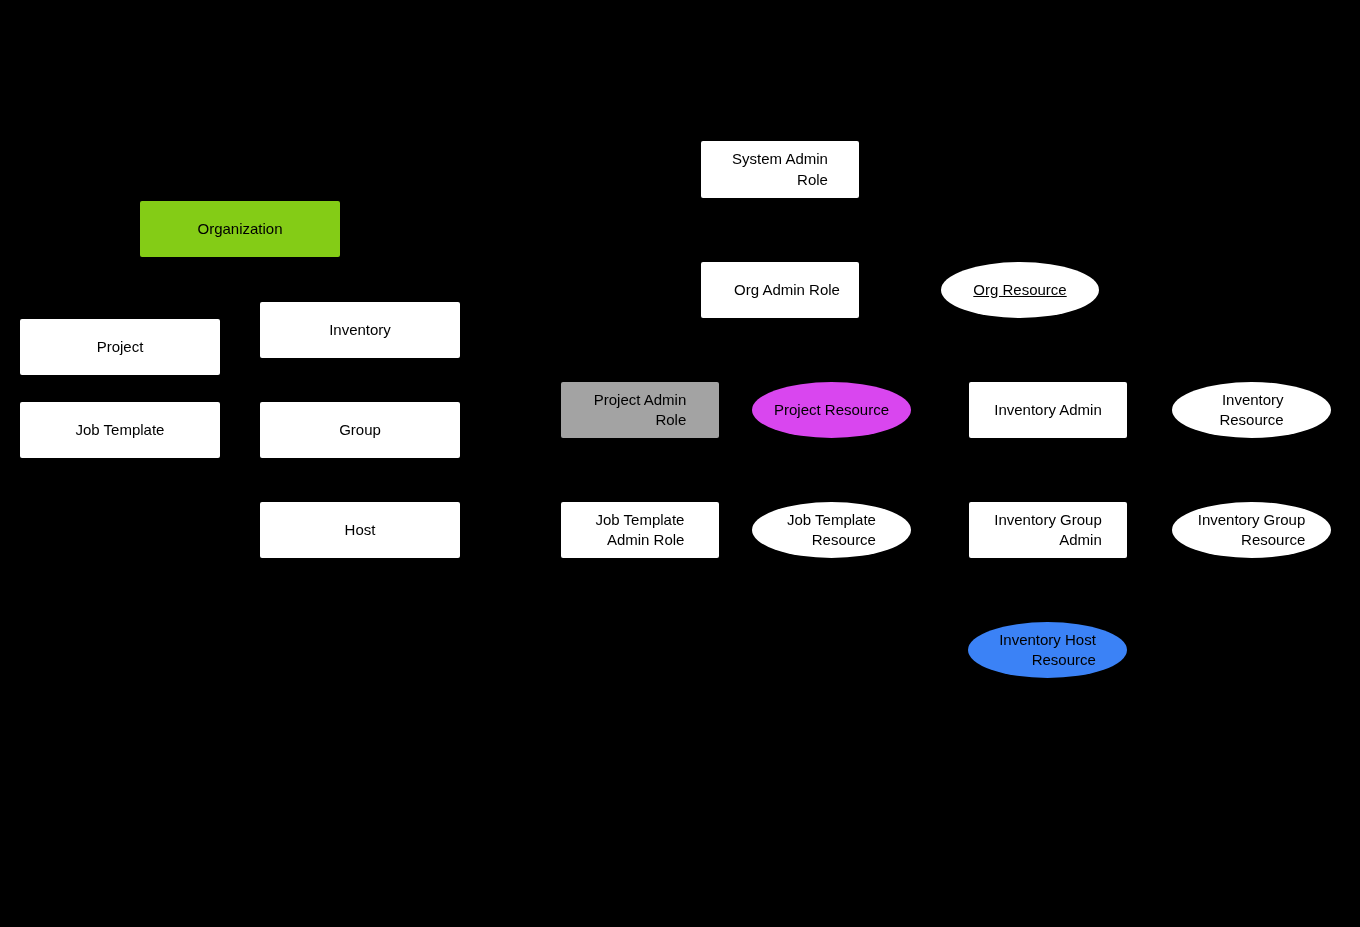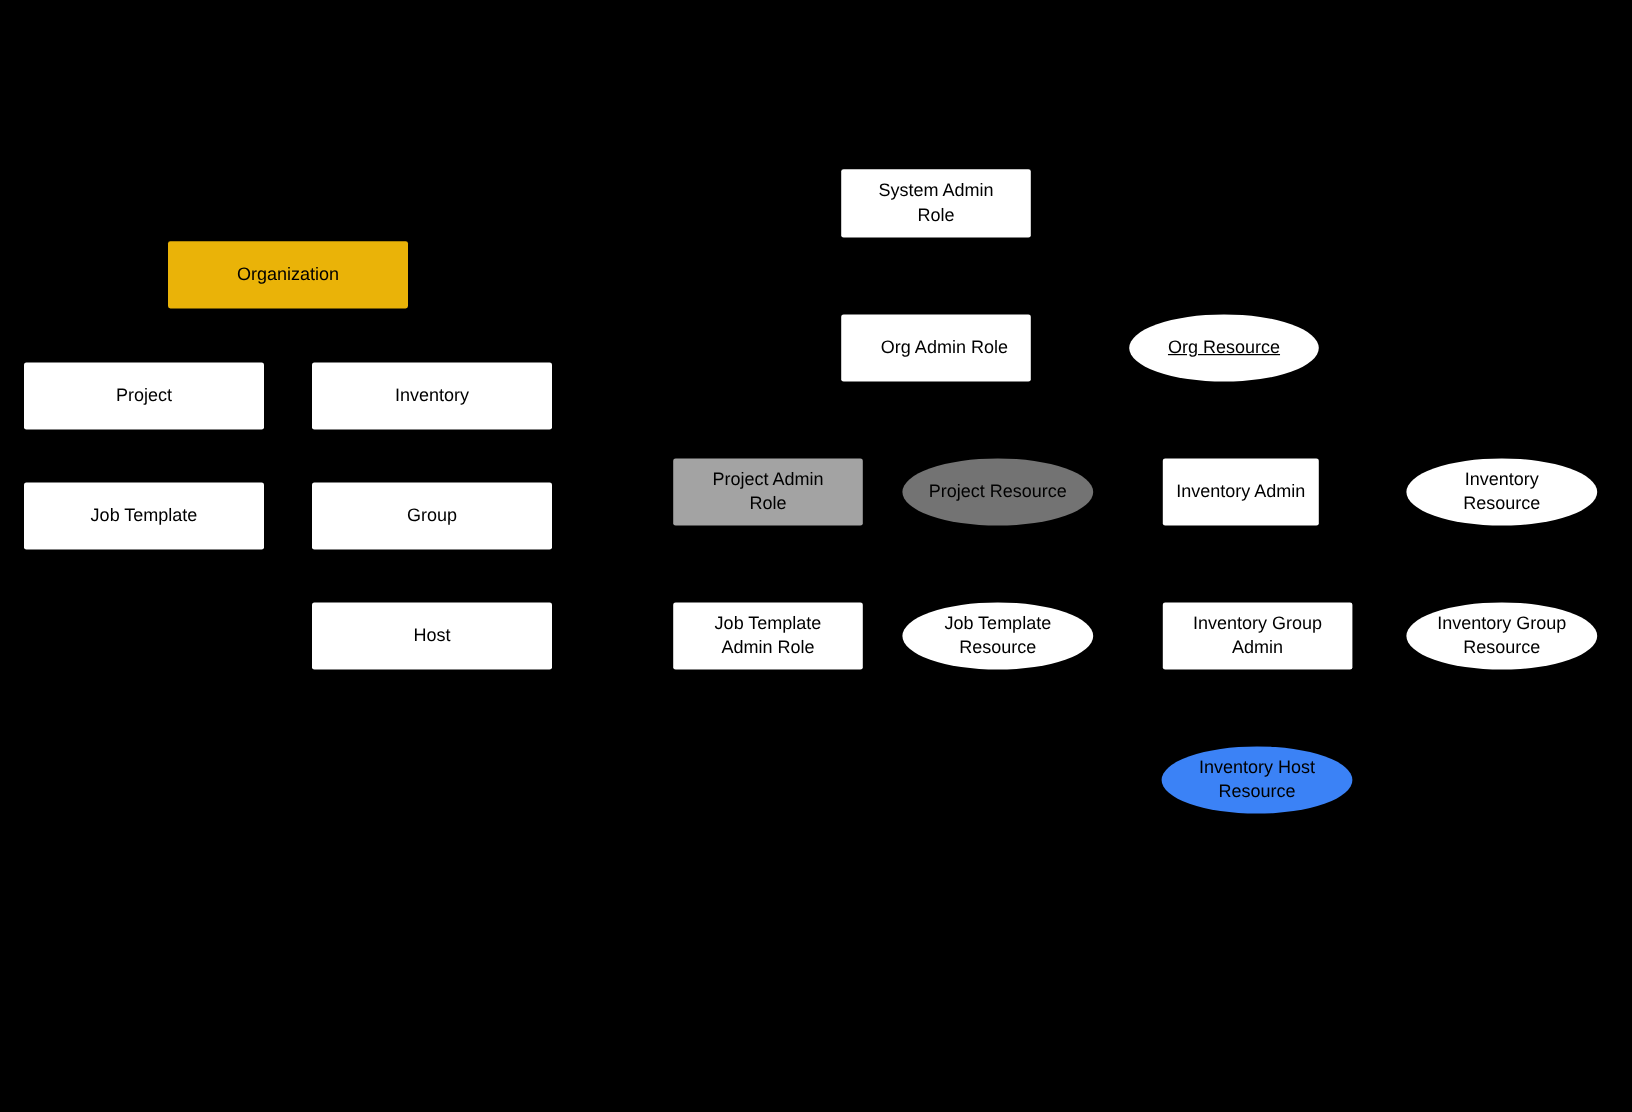--- a/index.html
+++ b/index.html
@@ -15,52 +15,52 @@
     overflow: hidden;
     font-family: "Liberation Sans", sans-serif;
   }
   .node {
     position: absolute;
     background: #ffffff;
     color: #000000;
     display: flex;
     align-items: center;
     justify-content: center;
-    text-align: center;
+    text-align: right;
     font-size: 15px;
     line-height: 1.35;
     box-sizing: border-box;
     padding: 2px 6px;
     white-space: pre-line;
   }
   .rect {
     border-radius: 2px;
   }
   .ellipse {
     border-radius: 50% / 50%;
   }
 </style>
 </head>
 <body>
 
 <div id="canvas" style="background: rgb(0, 0, 0);">
-    <div class="node rect" style="left: 140px; top: 201px; width: 200px; height: 56px; background: #eab308; color: rgb(0, 0, 0);">Organization</div>
-    <div class="node rect" style="left: 20px; top: 302px; width: 200px; height: 56px; background: rgb(255, 255, 255); color: rgb(0, 0, 0);">Project</div>
+    <div class="node rect" style="left: 140px; top: 201px; width: 200px; height: 56px; background: #84cc16; color: rgb(0, 0, 0);">Organization</div>
+    <div class="node rect" style="left: 20px; top: 319px; width: 200px; height: 56px; background: rgb(255, 255, 255); color: rgb(0, 0, 0);">Project</div>
     <div class="node rect" style="left: 260px; top: 302px; width: 200px; height: 56px; background: rgb(255, 255, 255); color: rgb(0, 0, 0);">Inventory</div>
     <div class="node rect" style="left: 20px; top: 402px; width: 200px; height: 56px; background: rgb(255, 255, 255); color: rgb(0, 0, 0);">Job Template</div>
     <div class="node rect" style="left: 260px; top: 502px; width: 200px; height: 56px; background: rgb(255, 255, 255); color: rgb(0, 0, 0);">Host</div>
     <div class="node rect" style="left: 260px; top: 402px; width: 200px; height: 56px; background: rgb(255, 255, 255); color: rgb(0, 0, 0);">Group</div>
     <div class="node rect" style="left: 701px; top: 141px; width: 158px; height: 57px; background: rgb(255, 255, 255); color: rgb(0, 0, 0);">System Admin
 Role</div>
     <div class="node rect" style="left: 701px; top: 262px; width: 158px; height: 56px; background: rgb(255, 255, 255); color: rgb(0, 0, 0); padding-left: 20px;">Org Admin Role</div>
     <div class="node ellipse" style="left: 941px; top: 262px; width: 158px; height: 56px; background: rgb(255, 255, 255); color: rgb(0, 0, 0); text-decoration: underline;">Org Resource</div>
     <div class="node rect" style="left: 561px; top: 382px; width: 158px; height: 56px; background: #a3a3a3; color: rgb(0, 0, 0);">Project Admin
 Role</div>
-    <div class="node ellipse" style="left: 752px; top: 382px; width: 159px; height: 56px; background: #737373; color: rgb(0, 0, 0);">Project Resource</div>
-    <div class="node rect" style="left: 969px; top: 382px; width: 130px; height: 56px; background: rgb(255, 255, 255); color: rgb(0, 0, 0);">Inventory Admin</div>
+    <div class="node ellipse" style="left: 752px; top: 382px; width: 159px; height: 56px; background: #d946ef; color: rgb(0, 0, 0);">Project Resource</div>
+    <div class="node rect" style="left: 969px; top: 382px; width: 158px; height: 56px; background: rgb(255, 255, 255); color: rgb(0, 0, 0);">Inventory Admin</div>
     <div class="node ellipse" style="left: 1172px; top: 382px; width: 159px; height: 56px; background: rgb(255, 255, 255); color: rgb(0, 0, 0);">Inventory
 Resource</div>
     <div class="node rect" style="left: 561px; top: 502px; width: 158px; height: 56px; background: rgb(255, 255, 255); color: rgb(0, 0, 0);">Job Template
 Admin Role</div>
     <div class="node ellipse" style="left: 752px; top: 502px; width: 159px; height: 56px; background: rgb(255, 255, 255); color: rgb(0, 0, 0);">Job Template
 Resource</div>
     <div class="node rect" style="left: 969px; top: 502px; width: 158px; height: 56px; background: rgb(255, 255, 255); color: rgb(0, 0, 0);">Inventory Group
 Admin</div>
     <div class="node ellipse" style="left: 1172px; top: 502px; width: 159px; height: 56px; background: rgb(255, 255, 255); color: rgb(0, 0, 0);">Inventory Group
 Resource</div>

